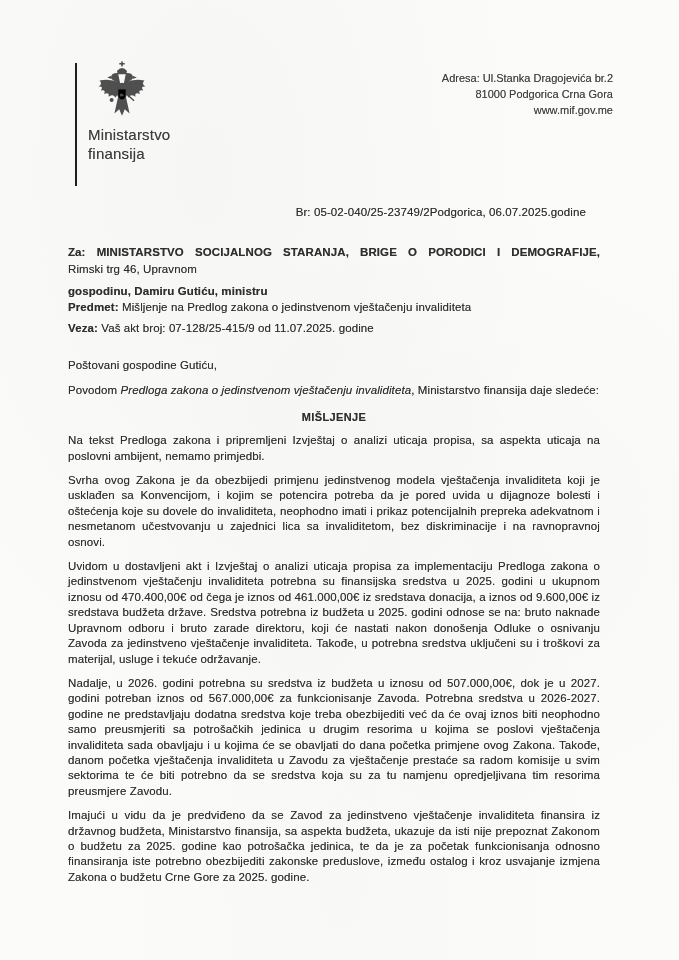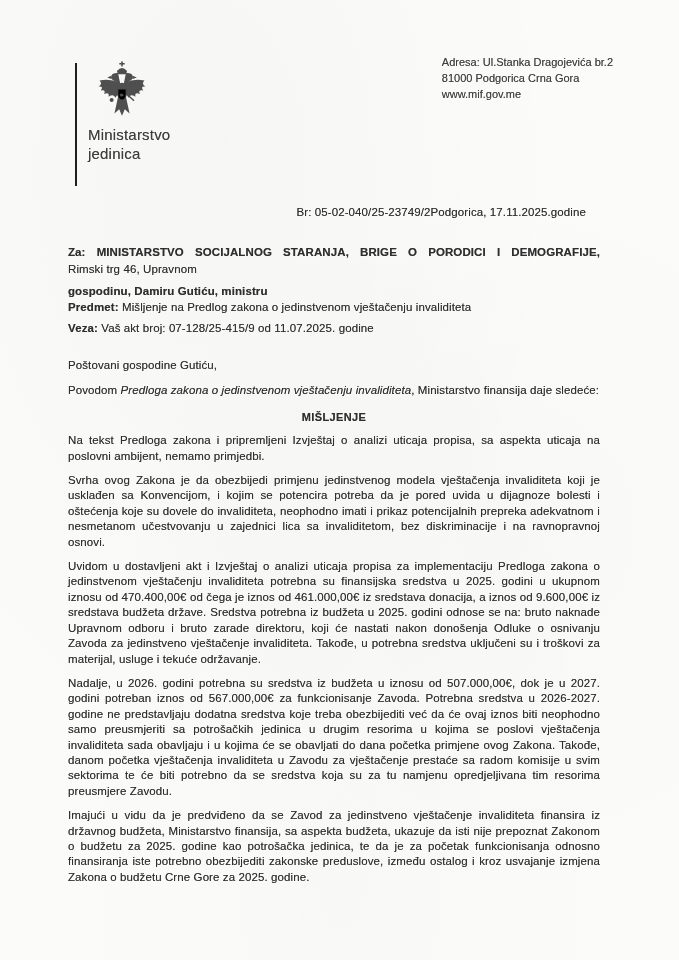--- a/index.html
+++ b/index.html
@@ -25,22 +25,22 @@
     position: absolute; left: 75px; top: 63px;
     width: 2px; height: 123px; background: #1f1f1f;
   }
   .coat { position: absolute; left: 94px; top: 61px; width: 56px; height: 68px; }
   .org-name {
     position: absolute; left: 88px; top: 126px;
     font-size: 15px; line-height: 18.5px; color: #3d3d3d;
     letter-spacing: 0.2px;
   }
   .address-block {
-    position: absolute; right: 66px; top: 54px;
-    font-size: 11px; line-height: 16px; color: #3f3f3f;
+    position: absolute; right: 66px; top: 70px;
+    text-align: right; font-size: 11px; line-height: 16px; color: #3f3f3f;
   }
 
   
   .content {
     position: absolute; left: 68px; top: 205px; width: 532px;
     font-size: 11.5px; line-height: 15.4px; letter-spacing: 0.1px;
   }
   .ref-row { display: flex; justify-content: flex-end; }
   .ref-row .date { margin-right: 14px; }
 
@@ -89,34 +89,34 @@
       <circle cx="31.5" cy="69" r="3.6"></circle>
       <rect x="62" y="60" width="14" height="2.6" transform="rotate(42 62 60)"></rect>
       <path d="M43 63 L36.5 93 L45 85.5 L50 97 L55 85.5 L63.5 93 L57 63 Z"></path>
     </g>
     <path d="M42.8 49.5 h14.4 v10 q0 7.5 -7.2 9.6 q-7.2 -2.1 -7.2 -9.6 Z" fill="#eceme6" stroke="#4f4f4f" stroke-width="1.4"></path>
     <path d="M45.8 59.5 q3.2 -4.5 6.4 -0.3 q2.1 2.4 -1 3.2 l-4.4 0.2 Z" fill="#4f4f4f"></path>
   </svg>
 
   <div class="org-name">
     <div>Ministarstvo</div>
-    <div>jedinica</div>
+    <div>finansija</div>
   </div>
 
   <div class="address-block">
     <div>Adresa: Ul.Stanka Dragojevića br.2</div>
     <div>81000 Podgorica Crna Gora</div>
     <div>www.mif.gov.me</div>
   </div>
 
   <div class="content">
 
     <div class="ref-row">
       <span>Br: 05-02-040/25-23749/2</span>
-      <span class="date">Podgorica, 17.11.2025.godine</span>
+      <span class="date">Podgorica, 06.07.2025.godine</span>
     </div>
 
     <div class="za-block">
       <div class="za-line-bold">Za: MINISTARSTVO SOCIJALNOG STARANJA, BRIGE O PORODICI I DEMOGRAFIJE,</div>
       <div>Rimski trg 46, Upravnom</div>
     </div>
 
     <div class="person-line">gospodinu, Damiru Gutiću, ministru</div>
 
     <div class="subject-line">

